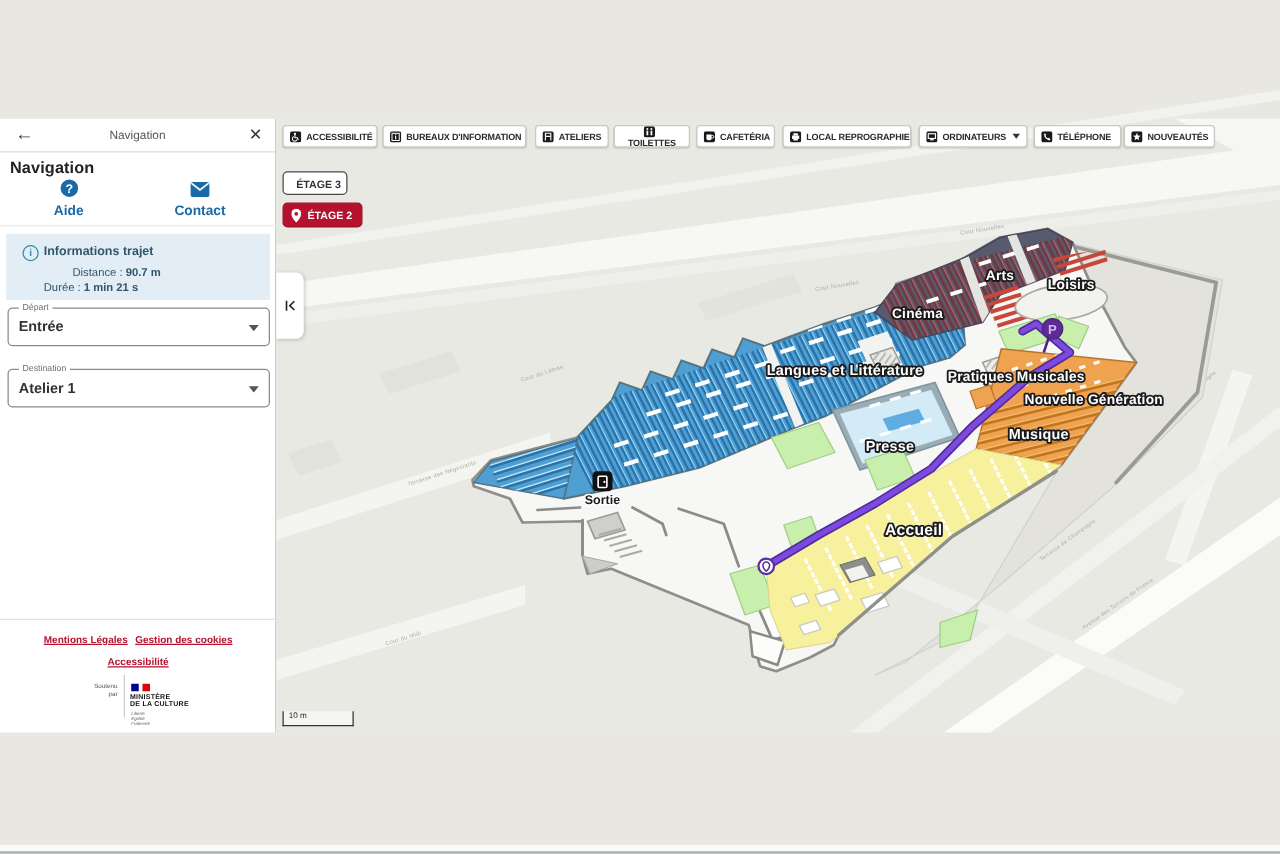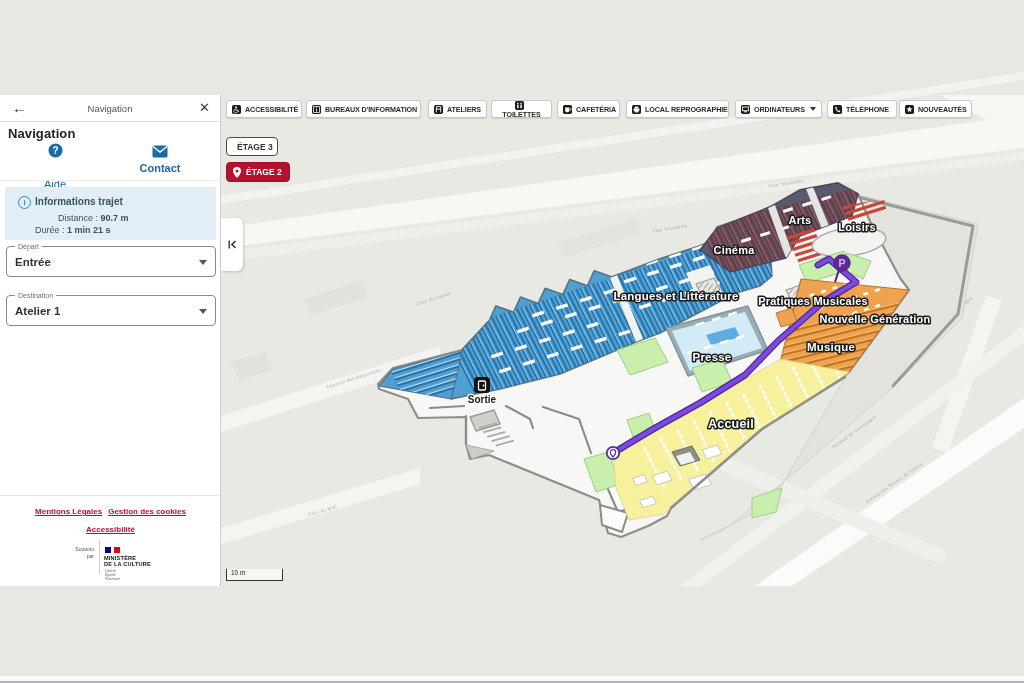--- a/index.html
+++ b/index.html
@@ -549,21 +549,21 @@
    <div class="back">←</div>
    <div class="ttl">Navigation</div>
    <div class="cls">✕</div>
  </div>
  <div class="h1">Navigation</div>
  <div class="aide">
    <svg width="15" height="15" viewBox="0 0 15 15">
           <circle cx="7.5" cy="7.5" r="7" fill="#1b6aa8"></circle>
           <text x="7.5" y="11" font-size="10" font-weight="bold" fill="#fff" text-anchor="middle">?</text>
         </svg>
-   <div style="font-size:11px;font-weight:400;margin-top:16px;">Aide</div>
+   <div style="font-size:11px;font-weight:700;margin-top:0px;">Aide</div>
  </div>
  <div class="contact">
    <svg width="16" height="13" viewBox="0 0 16 13" style="margin-top:2px;">
           <rect x="0.5" y="0.5" width="15" height="12" rx="1.5" fill="#1b6aa8"></rect>
           <path d="M1 1.5 L8 7 L15 1.5" stroke="#fff" stroke-width="1.4" fill="none"></path>
         </svg>
    <div style="font-size:11px;font-weight:600;">Contact</div>
  </div>
  <div class="sep"></div>
  <div class="infobox">

